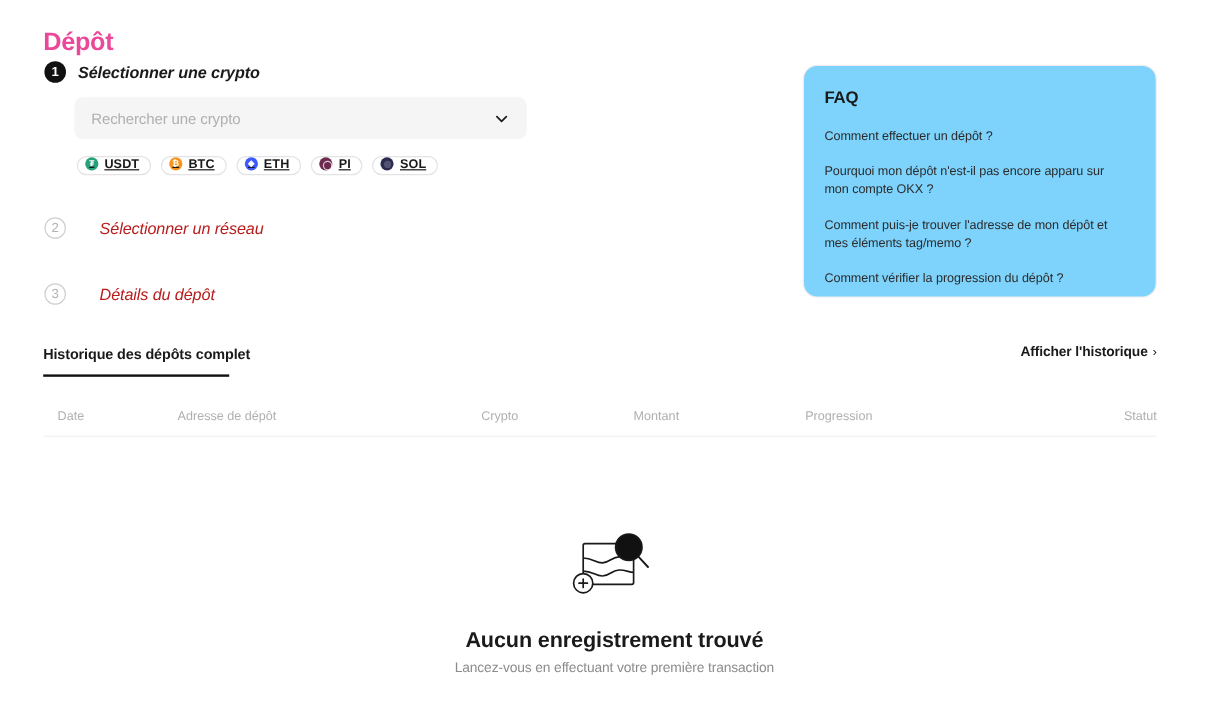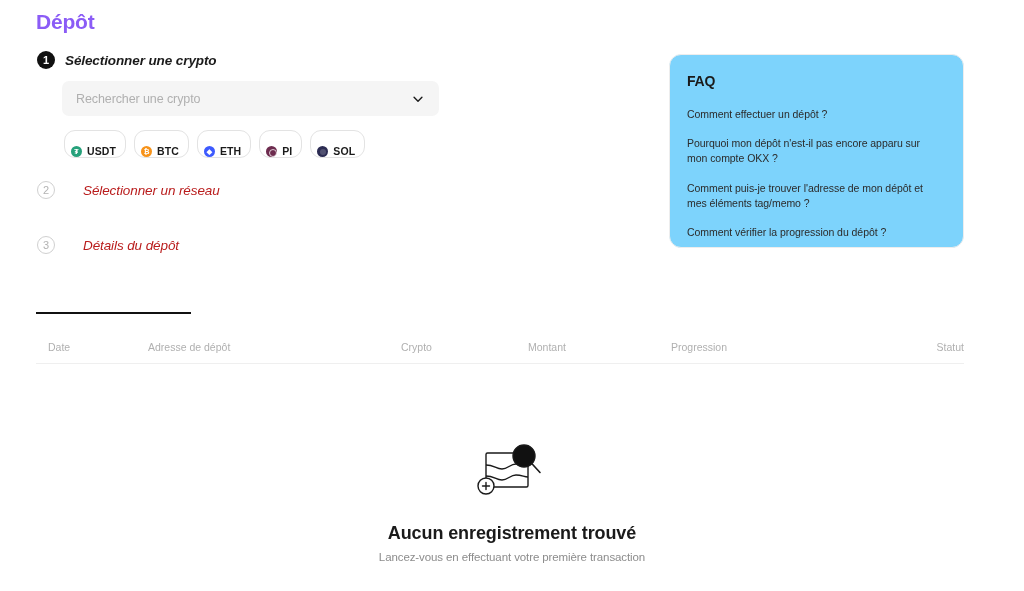--- a/index.html
+++ b/index.html
@@ -7,23 +7,23 @@
     width: 1024px; height: 591px;
     background: #ffffff;
     font-family: "Liberation Sans", sans-serif;
     color: #1a1a1a;
     overflow: hidden;
   }
   .page { position: relative; width: 1024px; height: 591px; }
 
   
   .page-title {
-    position: absolute; left: 36px; top: 10px;
+    position: absolute; left: 36px; top: 24px;
     font-size: 21px; font-weight: bold; letter-spacing: -0.2px;
-    color: #8b5cf6;
+    color: #ec4899;
   }
 
   
   .step { position: absolute; display: flex; align-items: center; gap: 10px; }
   .step-badge {
     width: 18px; height: 18px; border-radius: 50%;
     display: flex; align-items: center; justify-content: center;
     font-size: 11px; line-height: 1; font-weight: bold;
     flex: 0 0 auto;
   }
@@ -45,24 +45,25 @@
     padding: 0 14px;
   }
   .crypto-select .ph {
     flex: 1; font-size: 12.5px; color: #b0b0b0; letter-spacing: -0.1px;
   }
   .chev { width: 14px; height: 14px; flex: 0 0 auto; display: block; }
 
   
   .chips { position: absolute; left: 64px; top: 130px; display: flex; gap: 8px; }
   .chip {
-    display: flex; align-items: flex-end; gap: 5px;
-    height: 28px; padding: 0 9px 0 6px;
+    display: flex; align-items: flex-start; gap: 5px;
+    height: 16px; padding: 0 9px 0 6px;
     border: 1px solid #e3e3e3; border-radius: 11px;
     background: #fff;
+    text-decoration: underline;
   }
   .chip-label { font-size: 10.5px; font-weight: bold; letter-spacing: 0.1px; color: #1a1a1a; }
   .coin { width: 11px; height: 11px; border-radius: 50%; position: relative;
           display: flex; align-items: center; justify-content: center;
           font-size: 7px; font-weight: bold; color: #fff; line-height: 1; }
   .coin.pi::after {
     content: ""; position: absolute; left: 2.5px; top: 2.5px;
     width: 6px; height: 6px; border-radius: 50%;
     border: 1.2px solid rgba(255,255,255,.75);
   }
@@ -172,20 +173,27 @@
   </div>
 
   <div class="faq-card">
     <div class="faq-title">FAQ</div>
     <div class="faq-item">Comment effectuer un dépôt ?</div>
     <div class="faq-item">Pourquoi mon dépôt n'est-il pas encore apparu sur mon compte OKX ?</div>
     <div class="faq-item">Comment puis-je trouver l'adresse de mon dépôt et mes éléments tag/memo ?</div>
     <div class="faq-item">Comment vérifier la progression du dépôt ?</div>
   </div>
 
+  <div class="tab-row">
+    <div class="tab-active">Historique des dépôts complet</div>
+    <div class="show-history">
+      <span>Afficher l'historique</span>
+      <span class="arrow">›</span>
+    </div>
+  </div>
   <div class="tab-underline"></div>
 
   <div class="table-head">
     <span class="th" style="left:12px">Date</span>
     <span class="th" style="left:112px">Adresse de dépôt</span>
     <span class="th" style="left:365px">Crypto</span>
     <span class="th" style="left:492px">Montant</span>
     <span class="th" style="left:635px">Progression</span>
     <span class="th" style="right:0">Statut</span>
   </div>

